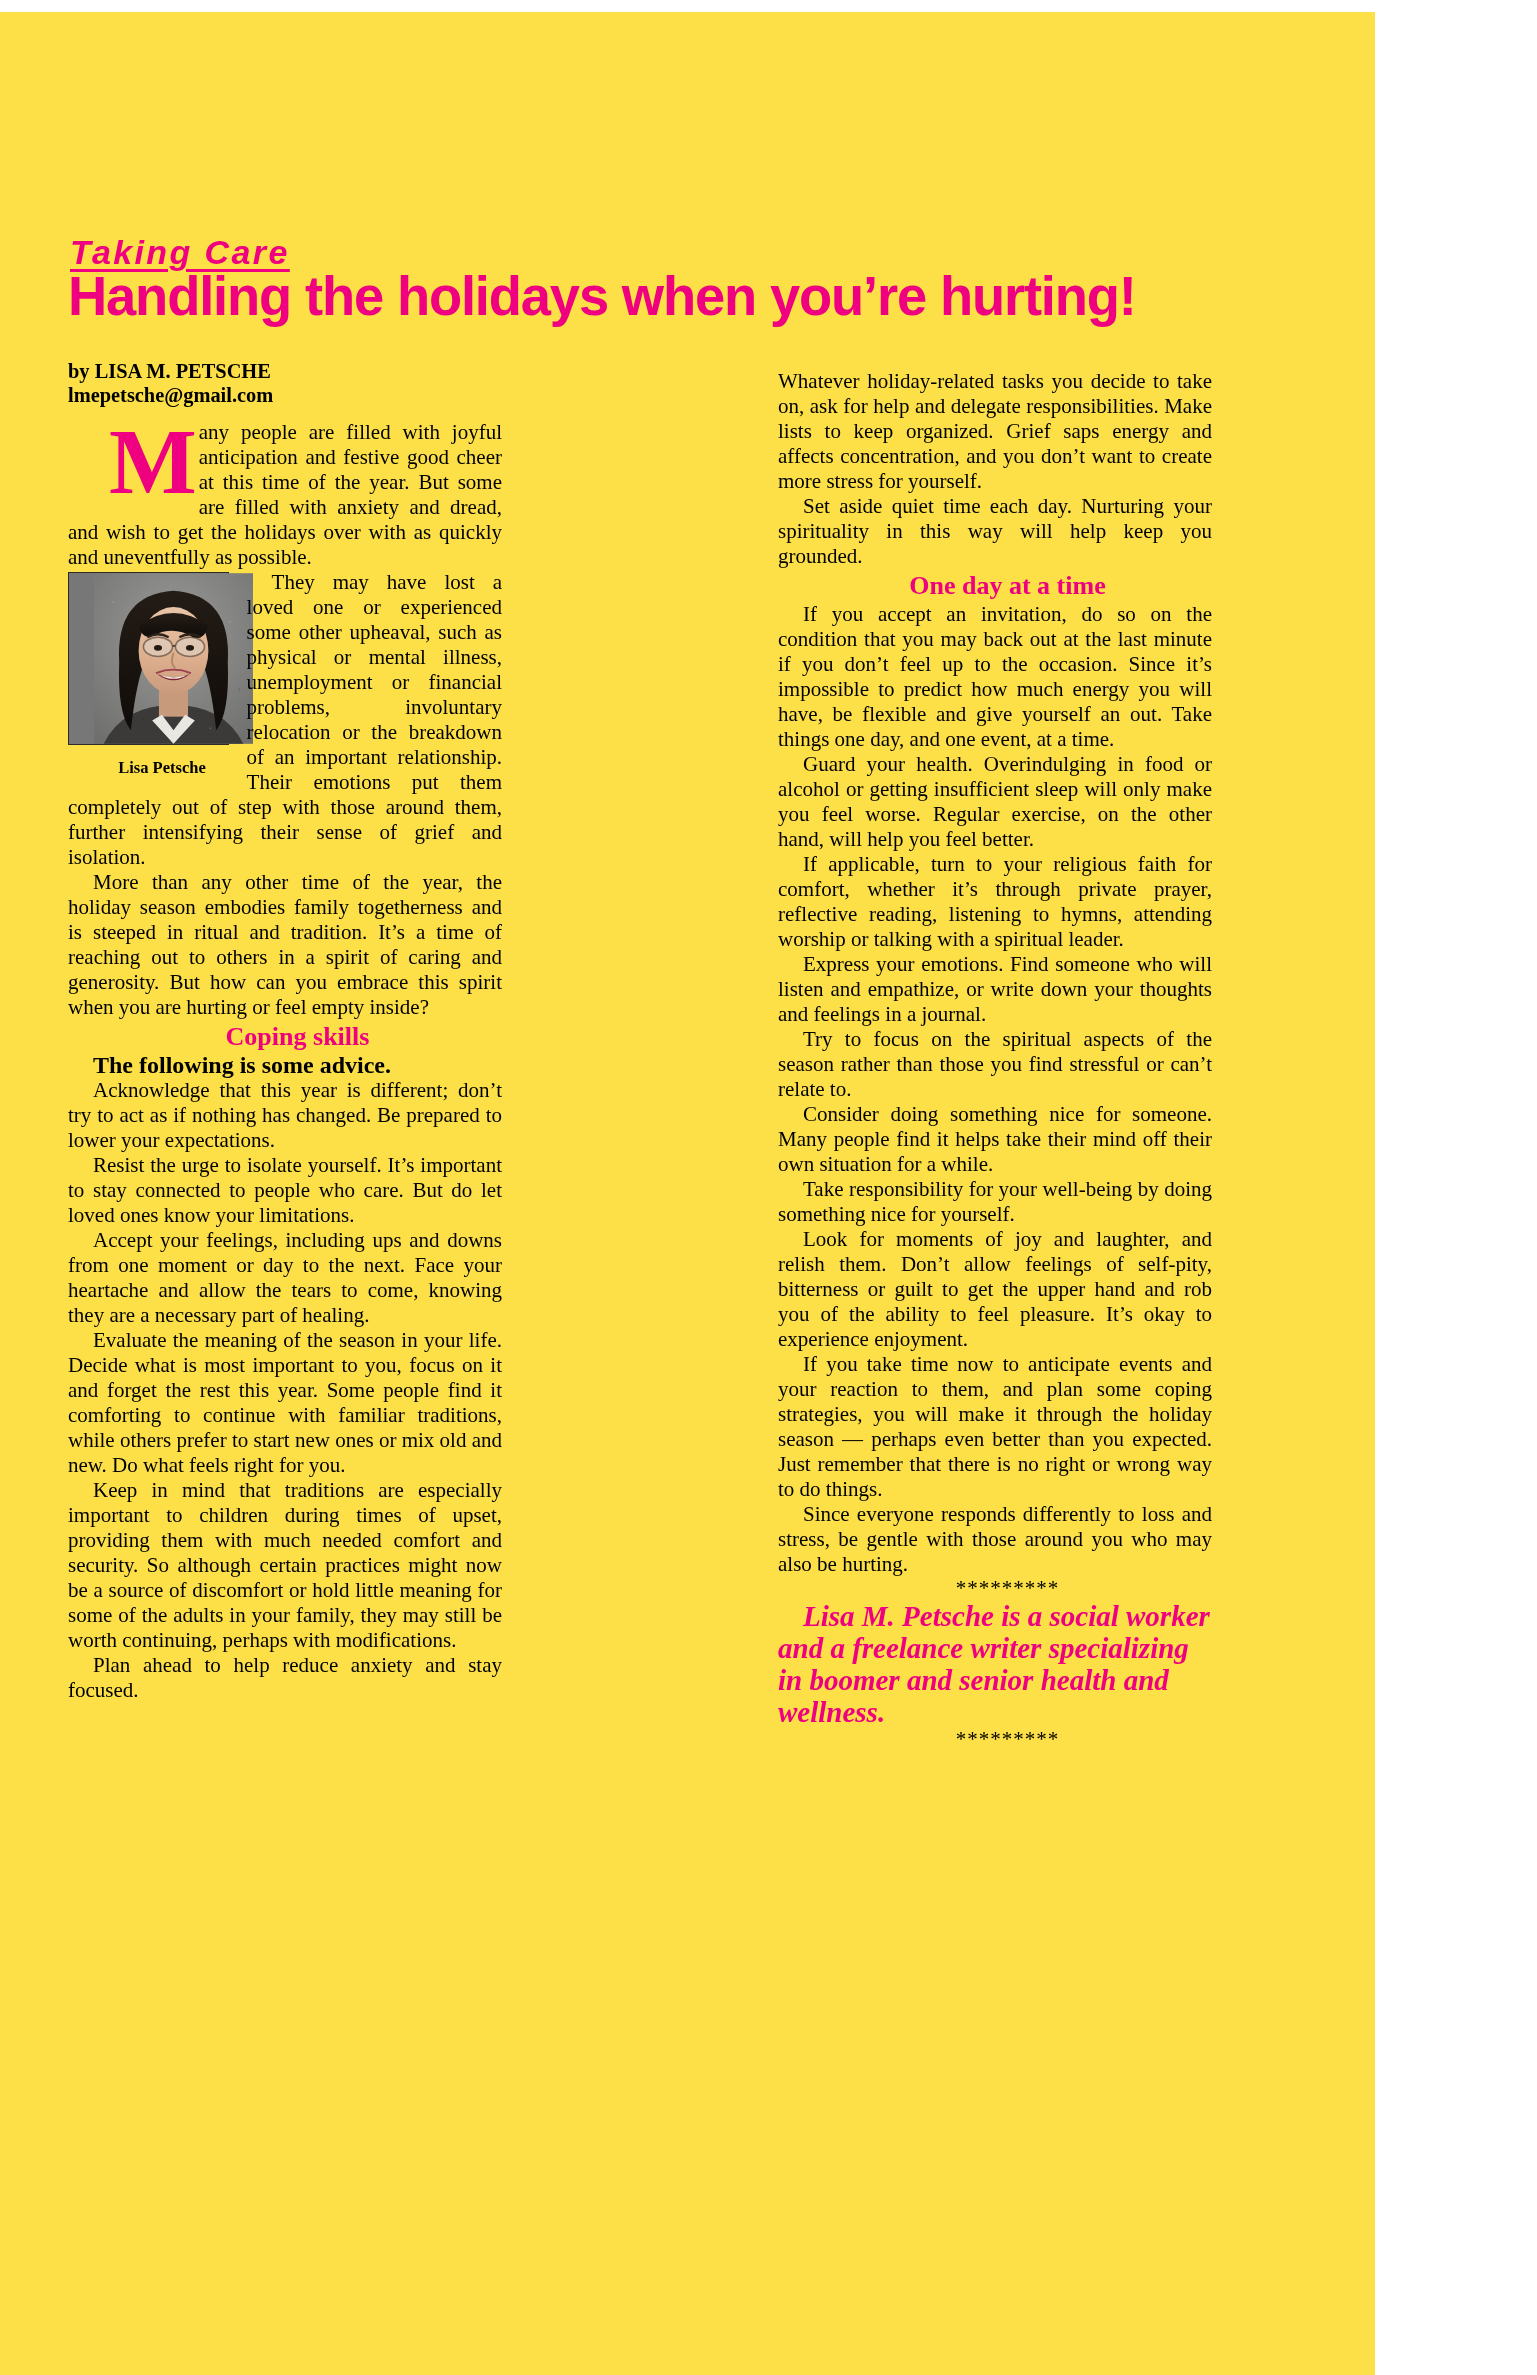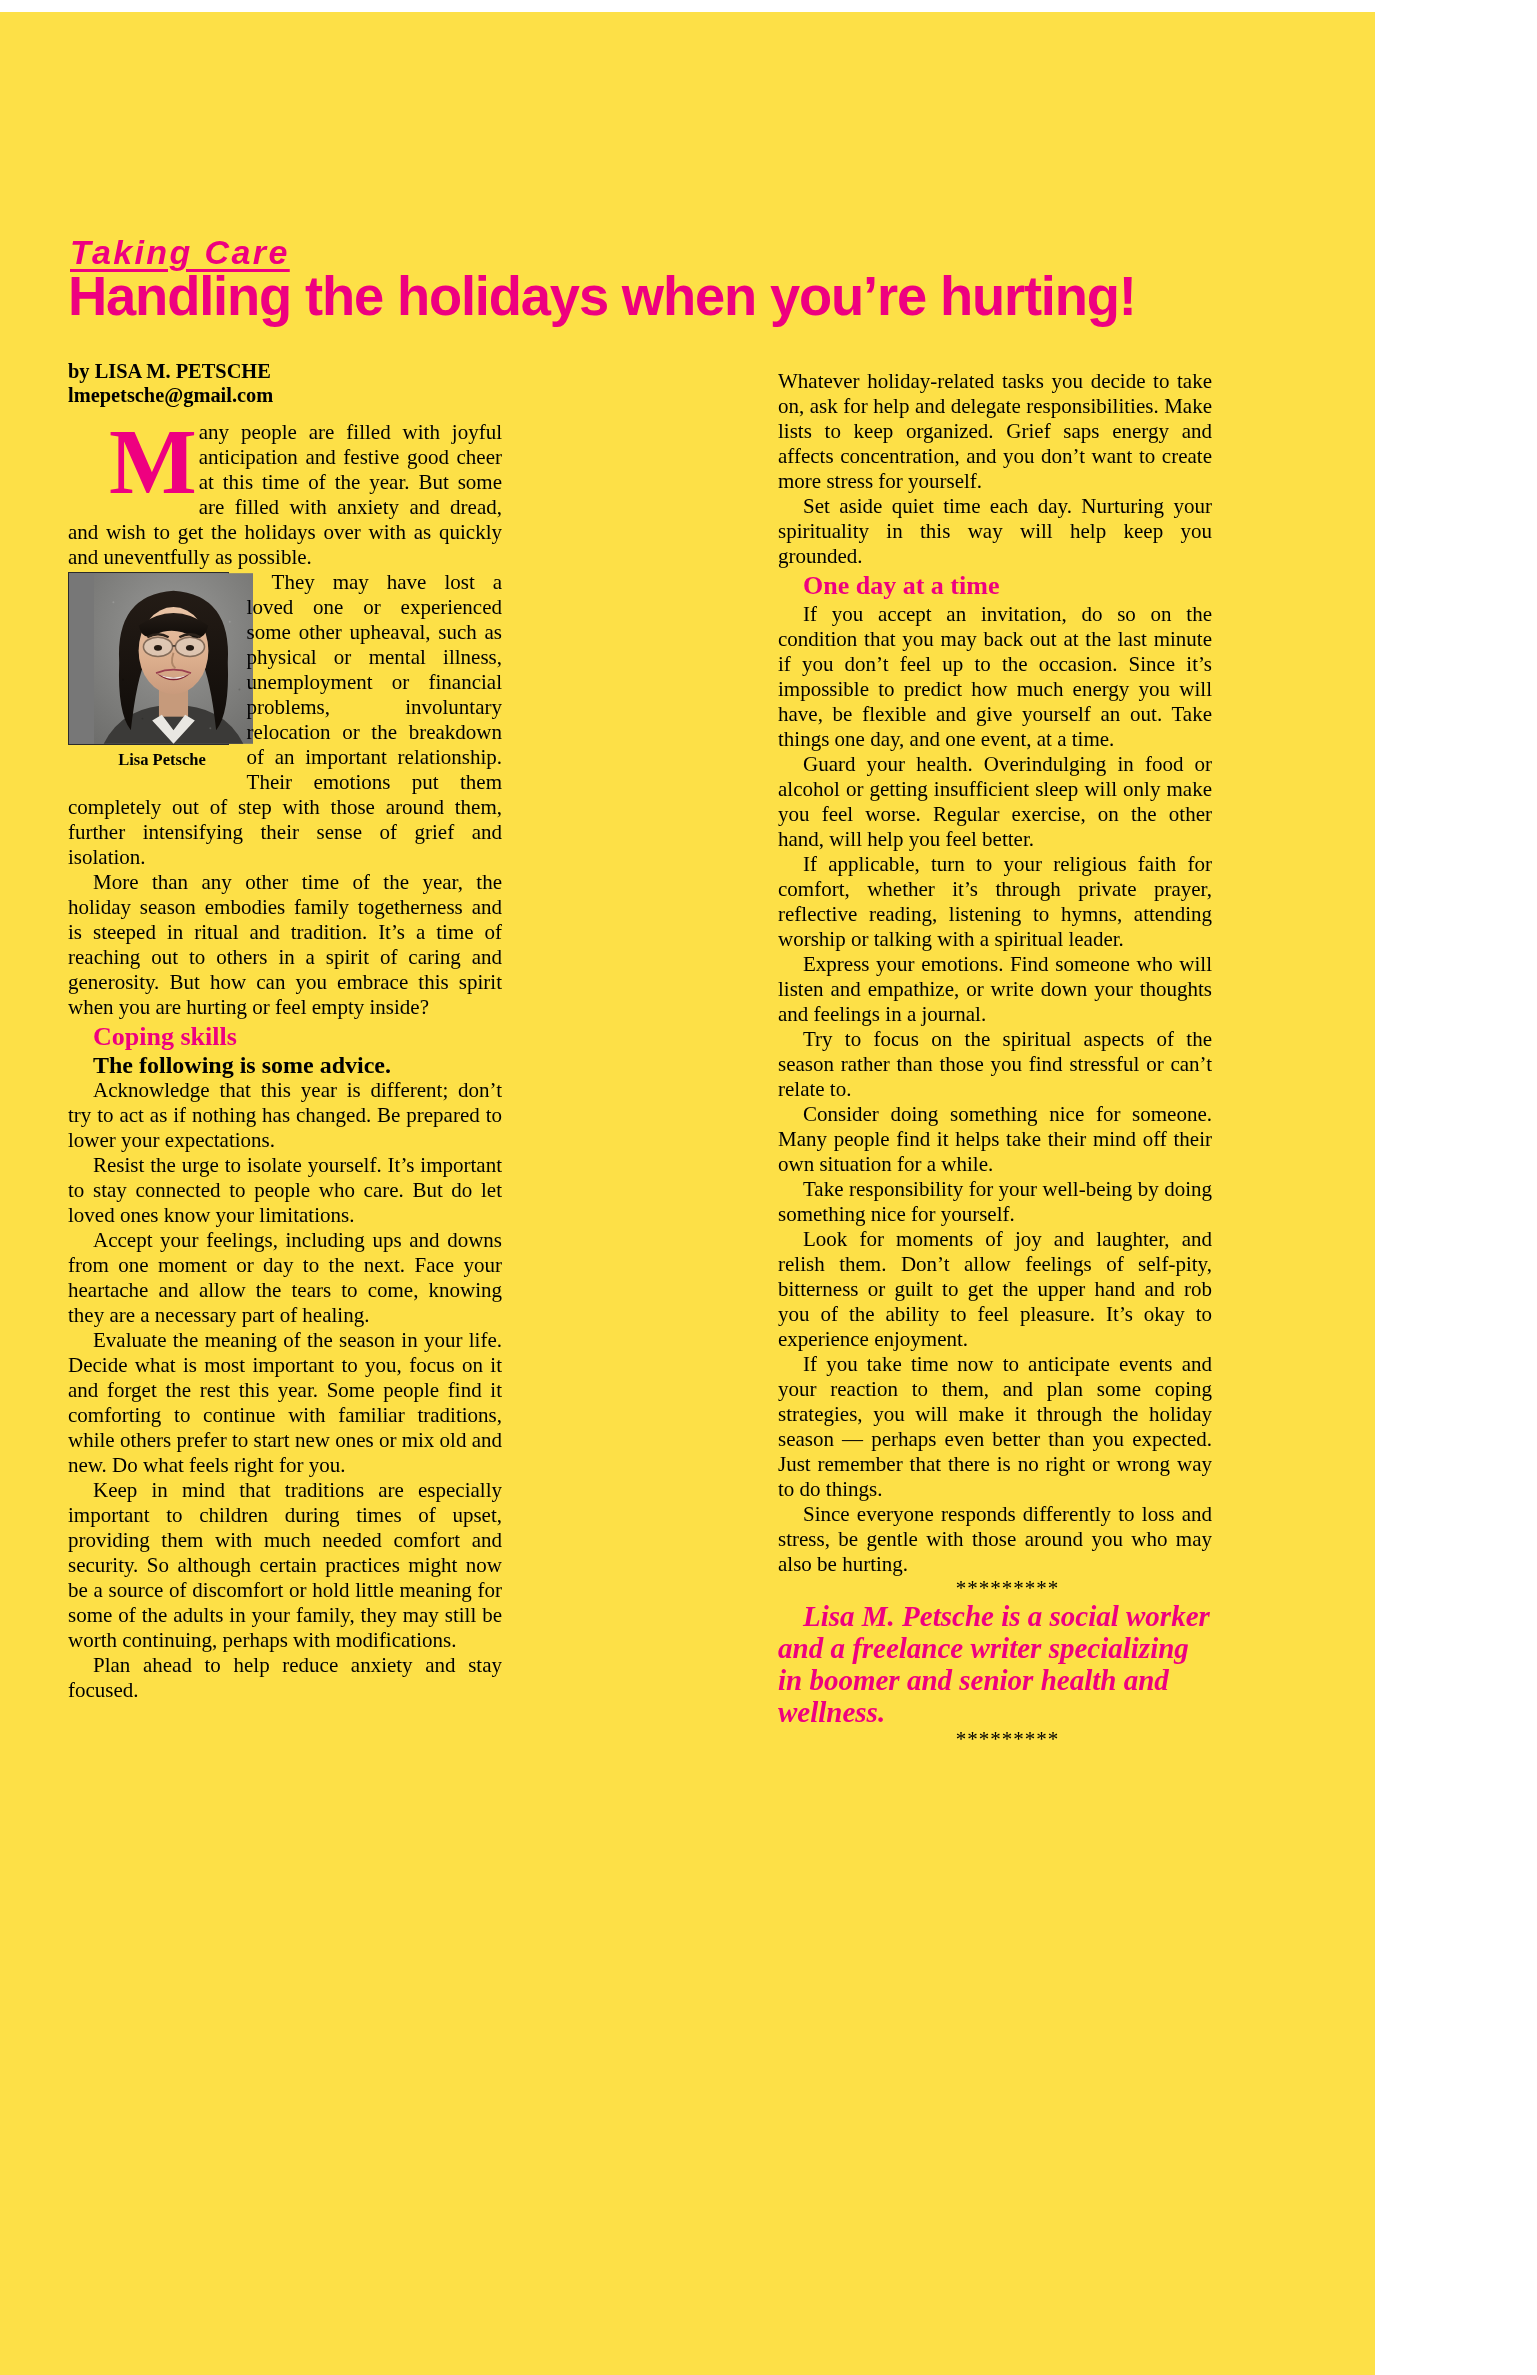--- a/index.html
+++ b/index.html
@@ -119,32 +119,32 @@
     border: 1.9px solid #2b2b2b;
     display: block;
     background: #777;
   }
   .photo-caption {
     display: block;
     text-align: center;
     font-size: 16.5px;
     font-weight: bold;
     line-height: 21.3px;
-    padding-top: 4px;
+    padding-top: 12px;
     width: 163px;
   }
 
   .subhead {
     color: #EE0080;
     font-weight: bold;
     font-size: 26px;
     line-height: 33px;
     margin: 15.5px 0 0 0;
     text-indent: 0;
-    text-align: left;
+    text-align: center;
   }
   .subhead-black {
     color: #000;
     font-weight: bold;
     font-size: 24px;
     line-height: 25px;
     text-indent: 0;
     text-align: left;
     margin: 0;
   }

